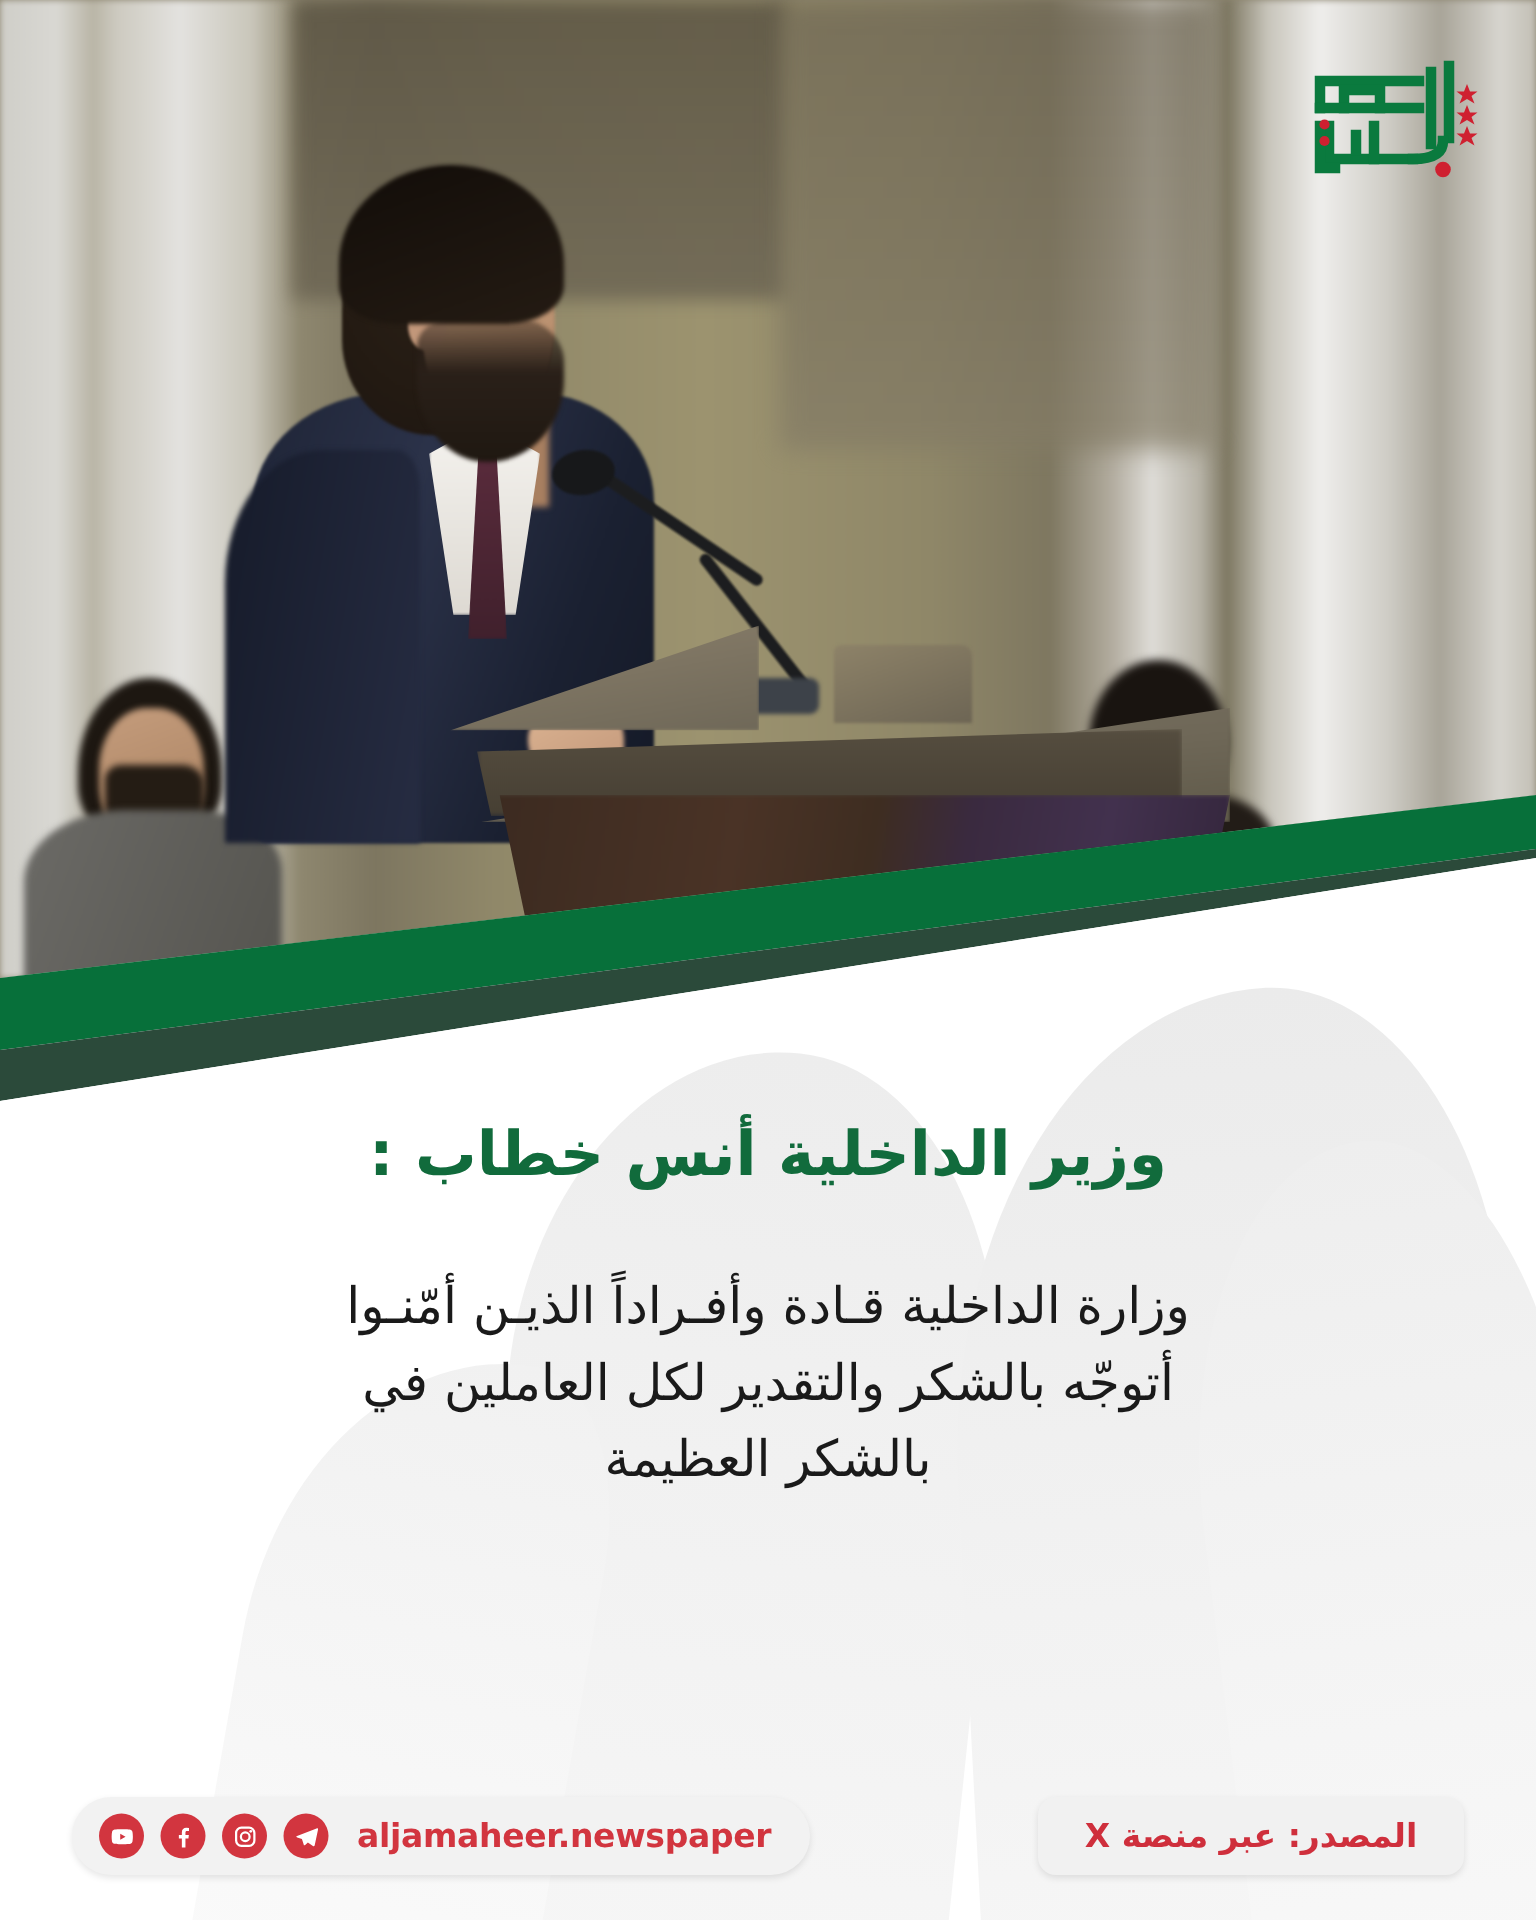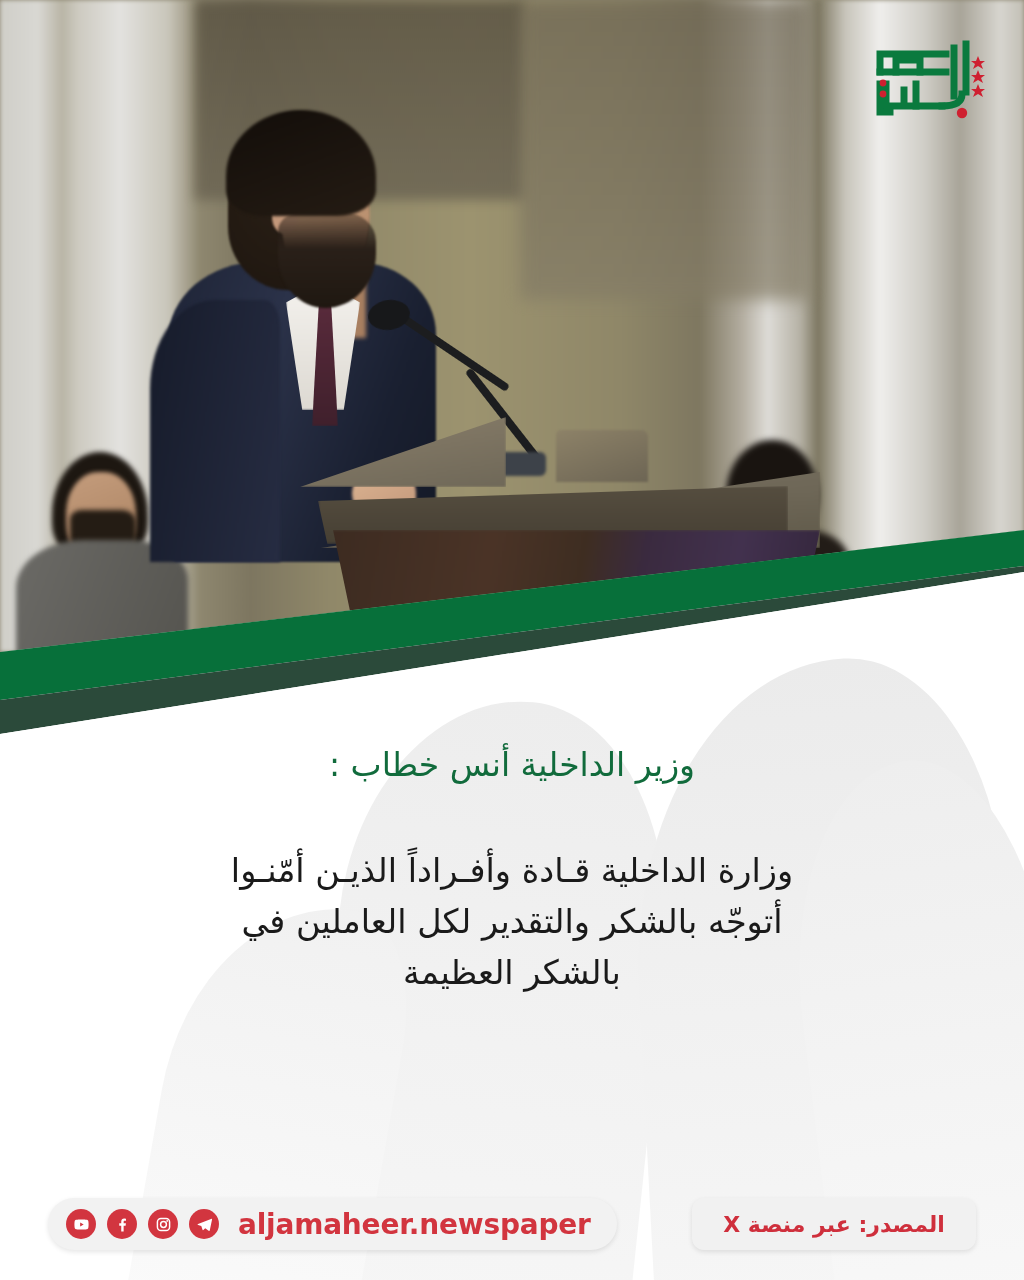--- a/index.html
+++ b/index.html
@@ -251,22 +251,22 @@
     position:absolute;right:34px;top:34px;width:140px;height:96px;
     z-index:6;
   }
 
   
   .headline{
     position:absolute;
     right:58px; top:744px; left:58px;
     text-align:center;
     color:#116b3c;
-    font-size:33px;
-    font-weight:normal;
+    font-size:41px;
+    font-weight:bold;
     letter-spacing:0px;
     line-height:1.25;
     z-index:5;
     direction:rtl;
   }
   .body-text{
     position:absolute;
     right:60px; left:60px; top:846px;
     text-align:center;
     color:#1a1a1a;
@@ -291,21 +291,21 @@
   }
   .sicon{
     width:30px;height:30px;border-radius:50%;
     background:#d2353f;
     display:flex;align-items:center;justify-content:center;
     flex:0 0 auto;
   }
   .sicon svg{display:block;}
   .handle{
     font-family:"DejaVu Sans","Liberation Sans",sans-serif;
-    font-size:28px;font-weight:bold;color:#d2353f;
+    font-size:22px;font-weight:bold;color:#d2353f;
     margin-left:8px;letter-spacing:-.2px;white-space:nowrap;
   }
 
   .source-badge{
     position:absolute;right:48px;bottom:30px;
     height:52px;min-width:240px;
     display:flex;align-items:center;justify-content:center;
     padding:0 22px;
     background:#f1f1f1;
     border-radius:12px;

